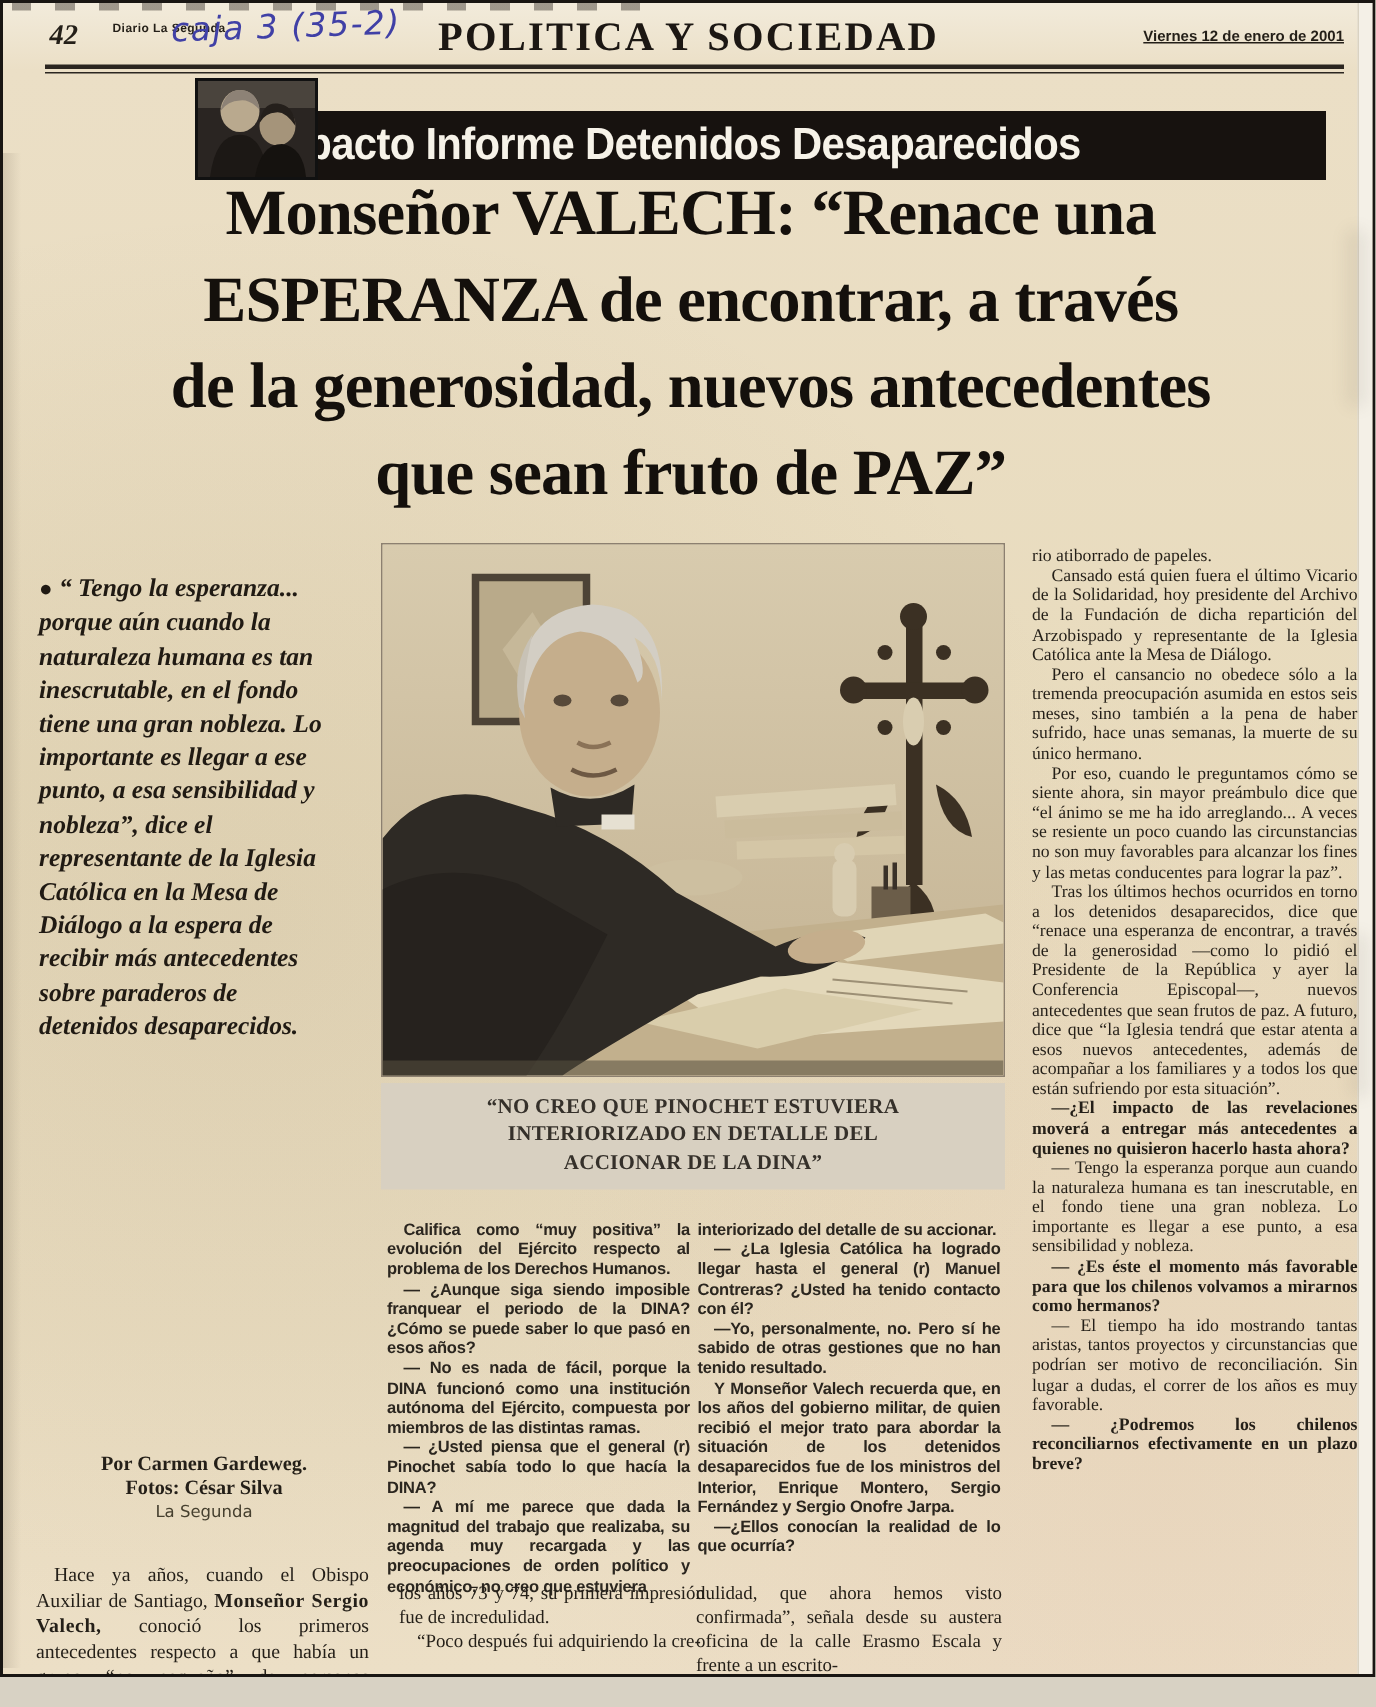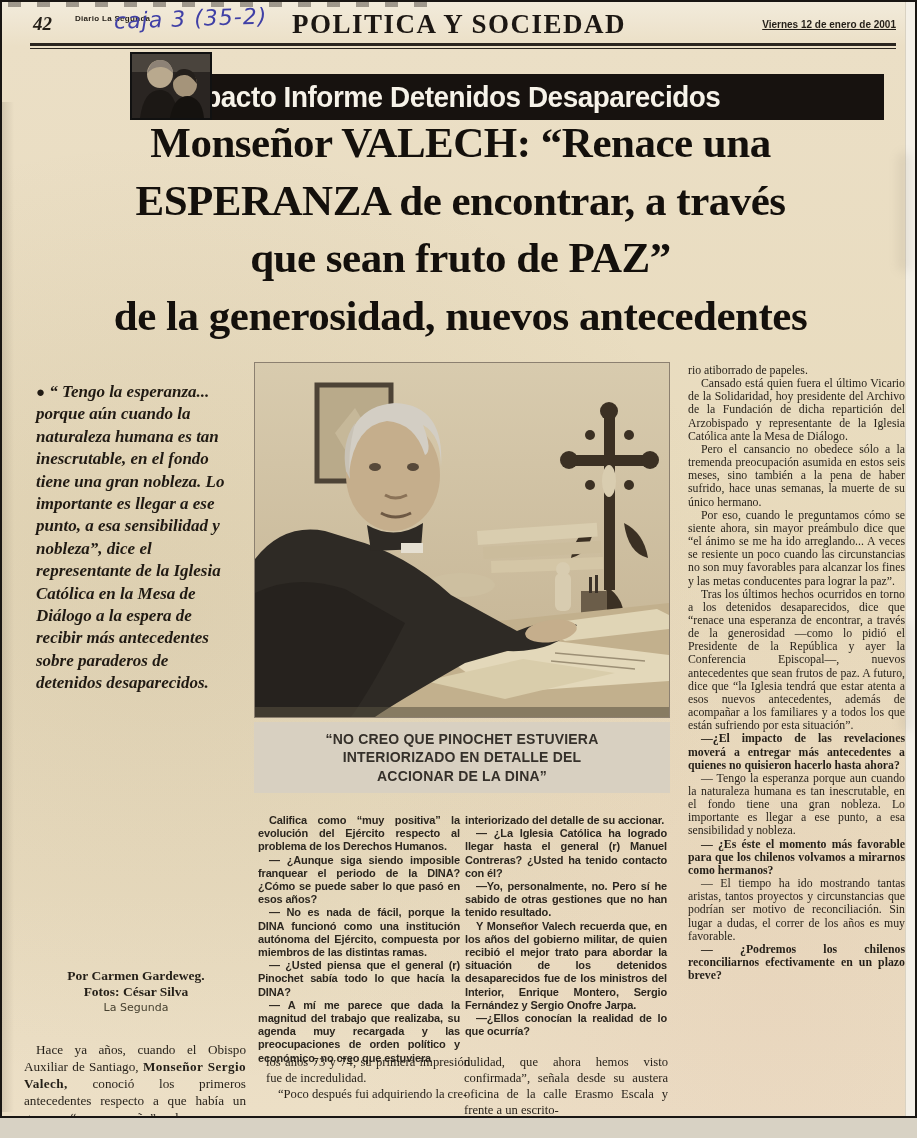--- a/index.html
+++ b/index.html
@@ -36,36 +36,36 @@
   .banner-bar { top:72px; left:150px; width:732px; height:46px; background:#17120f;
     display:flex; align-items:center; justify-content:flex-start; }
   .banner-title { font-family:"Liberation Sans",sans-serif; font-weight:bold; font-size:30px;
     color:#f6f2e8; white-space:nowrap; transform:scaleX(.93); letter-spacing:-.5px; }
   .banner-photo { top:50px; left:128px; width:82px; height:68px; border:2px solid #111;
     box-sizing:border-box; background:#242020; }
   
   .headline { top:112px; left:40px; width:837px; text-align:center;
     font-size:43px; line-height:57.5px; font-weight:bold; color:#14100c; letter-spacing:-.5px; }
   
-  .bullets { left:34px; width:202px; font-weight:bold; font-style:italic;
+  .bullets { left:24px; width:202px; font-weight:bold; font-style:italic;
     font-size:17px; line-height:22.4px; color:#201a13; }
   .bullet-1 { top:362px; }
   .bullet-2 { top:708px; }
   .bullet-glyph { font-style:normal; font-size:15px; }
   .byline { top:966px; left:30px; width:208px; text-align:center; font-weight:bold;
     font-size:13.5px; line-height:16px; }
   .byline .outlet { font-family:"DejaVu Sans",sans-serif; font-weight:normal; font-size:11px; color:#46402f; }
   .lead-para { top:1026px; left:22px; width:222px; font-size:13.2px; line-height:17px;
     text-align:justify; text-indent:12px; }
   .lead-para .b { font-weight:bold; letter-spacing:.4px; }
   
   .article-photo { top:360px; left:252px; width:416px; height:356px; border:1px solid #8c8070; box-sizing:border-box; }
   .caption-box { top:720px; left:252px; width:416px; height:71px; background:#d8d0c1;
     display:flex; flex-direction:column; justify-content:center; }
-  .caption-line { text-align:center; font-family:Liberation Sans, sans-serif; font-weight:bold;
+  .caption-line { text-align:center; font-family:Liberation Serif, serif; font-weight:bold;
     font-size:14px; line-height:18.5px; color:#35302a; letter-spacing:.2px; }
   
   .ivcol { top:795px; width:202px; font-family:"Liberation Sans",sans-serif; font-weight:bold;
     font-size:11px; line-height:13.2px; letter-spacing:-.15px; color:#2b261f; text-align:justify;margin-top:17px; }
   .ivcol p { margin:0; text-indent:11px; }
   .ivcol p.noindent { text-indent:0; }
   .iv-left  { left:256px; }
   .iv-right { left:463px; }
   
   .contcol { top:1052px; width:204px; font-size:12.6px; line-height:16px; text-align:justify; }
@@ -111,22 +111,22 @@
       <ellipse cx="53" cy="30" rx="12" ry="13" fill="#a5947a"></ellipse>
       <path d="M41,28 Q43,14 53,15 Q64,16 65,30 Q58,20 52,21 Q45,21 41,28Z" fill="#241f1b"></path>
       <path d="M8,64 Q12,34 30,36 Q44,38 46,64 Z" fill="#1c1815"></path>
       <path d="M38,64 Q42,42 56,42 Q70,44 72,64 Z" fill="#15120f"></path>
     </svg>
   </div>
 
   <div class="abs headline">
     <div>Monseñor VALECH: “Renace una</div>
     <div>ESPERANZA de encontrar, a través</div>
+    <div>de la generosidad, nuevos antecedentes</div>
     <div>que sean fruto de PAZ”</div>
-    <div>de la generosidad, nuevos antecedentes</div>
   </div>
 
   <p class="abs bullets bullet-1"><span class="bullet-glyph">●</span> <span>“ Tengo la esperanza... porque aún cuando la naturaleza humana es tan inescrutable, en el fondo tiene una gran nobleza. Lo importante es llegar a ese punto, a esa sensibilidad y nobleza”, dice el representante de la Iglesia Católica en la Mesa de Diálogo a la espera de recibir más antecedentes sobre paraderos de detenidos desaparecidos.</span></p>
 
   <div class="abs byline">
     <div>Por Carmen Gardeweg.</div>
     <div>Fotos: César Silva</div>
     <div class="outlet">La Segunda</div>
   </div>
 

